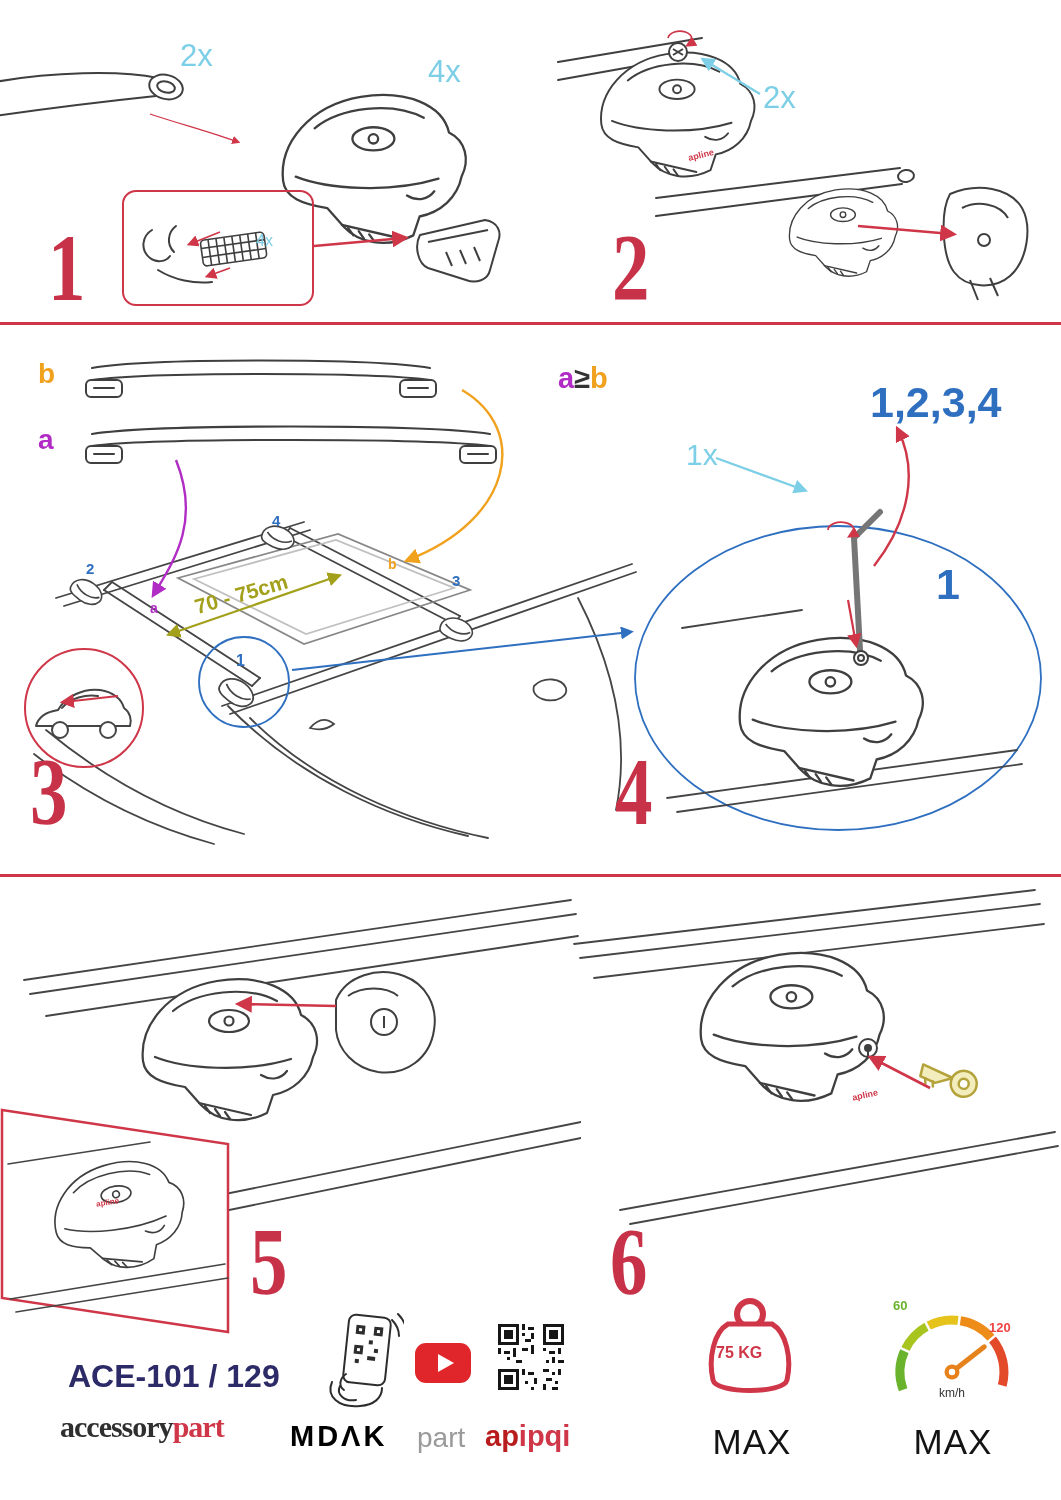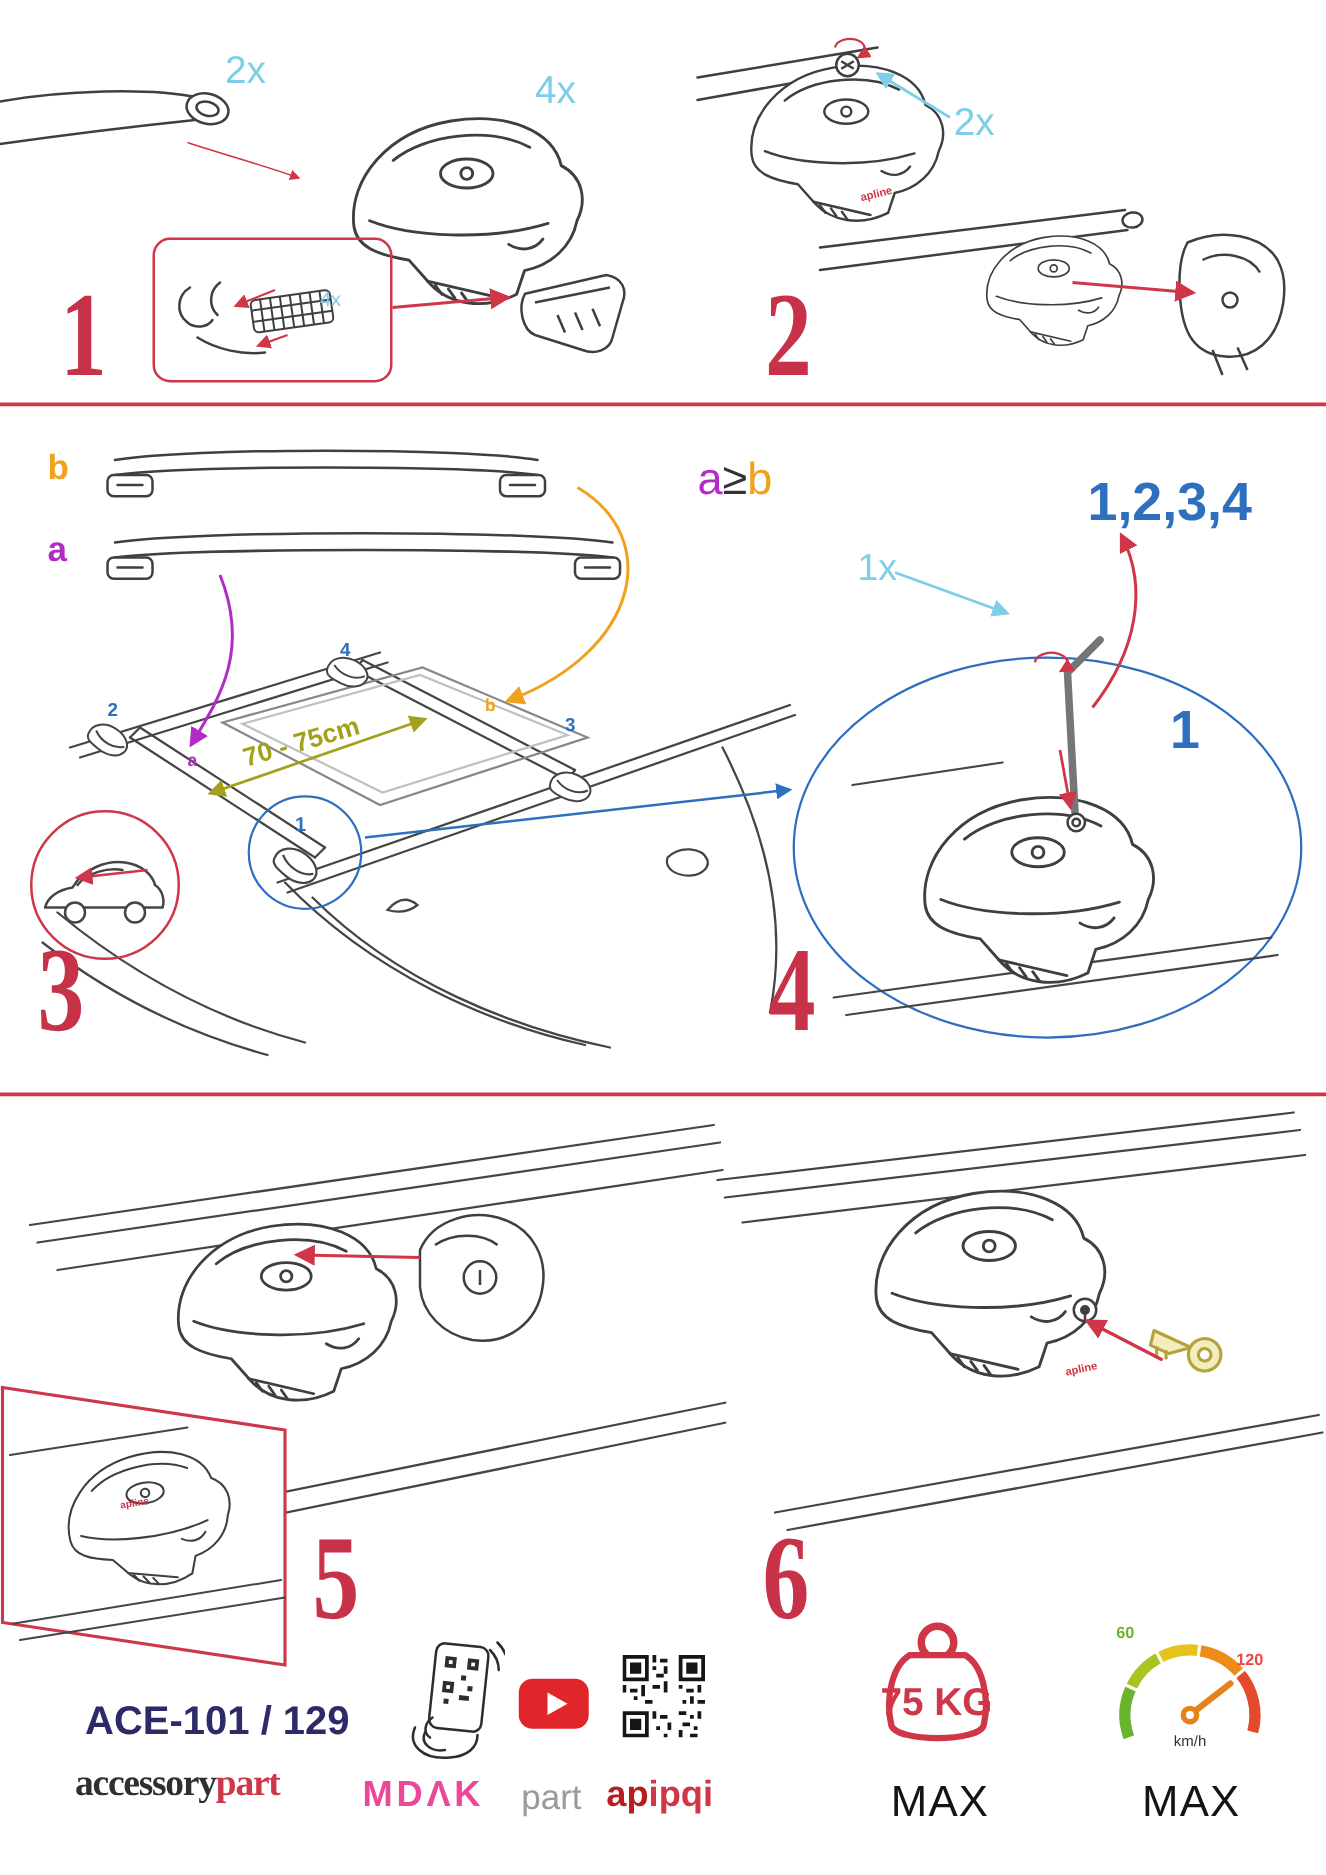--- a/index.html
+++ b/index.html
@@ -197,21 +197,21 @@
       <g stroke="#454545" stroke-width="2" fill="none" stroke-linecap="round">
         <path d="M10,76 C12,68 20,62 32,60 C40,46 58,38 74,40 C88,42 96,50 98,58 C104,62 106,70 104,76 L10,76"></path>
         <path d="M36,58 C44,48 60,44 72,46"></path>
         <circle cx="34" cy="80" r="8" fill="#fff"></circle>
         <circle cx="82" cy="80" r="8" fill="#fff"></circle>
       </g>
     </svg>
   </div>
   <div class="abs num" style="left:30px;top:750px">3</div>
 
-  <div class="abs txt" style="left:558px;top:362px;font-size:36px;font-weight:400">
+  <div class="abs txt" style="left:558px;top:362px;font-size:29px;font-weight:700">
     <span style="color:#b02cc4">a</span><span style="color:#333">≥</span><span style="color:#f0a11e">b</span>
   </div>
   <span class="abs txt blue" style="left:870px;top:378px;font-size:43px">1,2,3,4</span>
   <span class="abs qty" style="left:686px;top:438px;font-size:30px">1x</span>
   <span class="abs txt blue" style="left:936px;top:560px;font-size:43px">1</span>
 
   <svg class="abs draw" style="left:622px;top:498px" width="435" height="355">
     <ellipse cx="216" cy="180" rx="203" ry="152" stroke="#2e6fc0" stroke-width="1.8" fill="none"></ellipse>
     <g stroke="#454545" stroke-width="1.8" fill="none" stroke-linecap="round">
       <path d="M45,300 L395,252"></path>
@@ -304,21 +304,21 @@
         <rect x="38" y="38" width="9" height="9"></rect>
       <rect x="41" y="21" width="3" height="3" fill="#fff"></rect>
         <rect x="59" y="21" width="3" height="3" fill="#fff"></rect>
         <rect x="41" y="41" width="3" height="3" fill="#fff"></rect>
       <rect x="52" y="32" width="4" height="4"></rect>
         <rect x="58" y="40" width="4" height="4"></rect>
         <rect x="52" y="48" width="8" height="4"></rect>
         <rect x="40" y="52" width="4" height="4"></rect>
     </g>
   </svg>
-  <span class="abs txt" style="left:290px;top:1420px;font-size:29px;font-weight:700;letter-spacing:3px;color:#ec4899">MDΛK</span>
+  <span class="abs txt" style="left:290px;top:1420px;font-size:29px;font-weight:700;letter-spacing:3px;color:#000000">MDΛK</span>
 
   <svg class="abs draw" style="left:414px;top:1342px" width="58" height="42">
     <rect x="1" y="1" width="56" height="40" rx="11" fill="#e0262a"></rect>
     <path d="M24,12 L24,30 L40,21 Z" fill="#fff"></path>
   </svg>
   <span class="abs txt" style="left:417px;top:1422px;font-size:28px;color:#9a9a9a;font-weight:500">part</span>
 
   <svg class="abs draw" style="left:498px;top:1324px" width="66" height="66">
     <rect x="0" y="0" width="66" height="66" fill="#fff"></rect>
     <path fill="#161616" d="M0,0h21v21h-21z M45,0h21v21h-21z M0,45h21v21h-21z"></path>
@@ -329,21 +329,21 @@
   <div class="abs txt" style="left:485px;top:1420px;font-size:29px;font-weight:700">
     <span style="color:#b91c1c">ap</span><span style="color:#cf3648">ipqi</span>
   </div>
 
   <svg class="abs draw" style="left:694px;top:1292px" width="112" height="118">
     <g stroke="#cf3648" fill="none">
       <circle cx="56" cy="22" r="13" stroke-width="6"></circle>
       <path d="M34,32 L78,32 C92,40 98,66 93,88 C90,102 22,102 19,88 C14,66 20,40 34,32 Z" stroke-width="5" fill="#fff"></path>
     </g>
   </svg>
-  <span class="abs txt" style="left:698px;top:1344px;width:96px;text-align:right;font-size:31px;font-weight:700;color:#cf3648">75 KG</span>
+  <span class="abs txt" style="left:716px;top:1344px;width:96px;text-align:left;font-size:16px;font-weight:700;color:#cf3648">75 KG</span>
   <span class="abs txt" style="left:700px;top:1422px;width:104px;text-align:center;font-size:35px;letter-spacing:1px;color:#141414">MAX</span>
 
   <svg class="abs draw" style="left:880px;top:1292px" width="144" height="124">
     <g fill="none" stroke-width="9">
       <path d="M23.1,97.8 A52,52 0 0 1 24.9,58.0" stroke="#6ab42d"></path>
       <path d="M24.9,58.0 A52,52 0 0 1 47.6,34.1" stroke="#a8c41f"></path>
       <path d="M47.6,34.1 A52,52 0 0 1 79.2,28.5" stroke="#e6c31a"></path>
       <path d="M79.2,28.5 A52,52 0 0 1 111.8,46.6" stroke="#ee8c1a"></path>
       <path d="M111.8,46.6 A52,52 0 0 1 122.2,93.5" stroke="#e24a2a"></path>
     </g>

